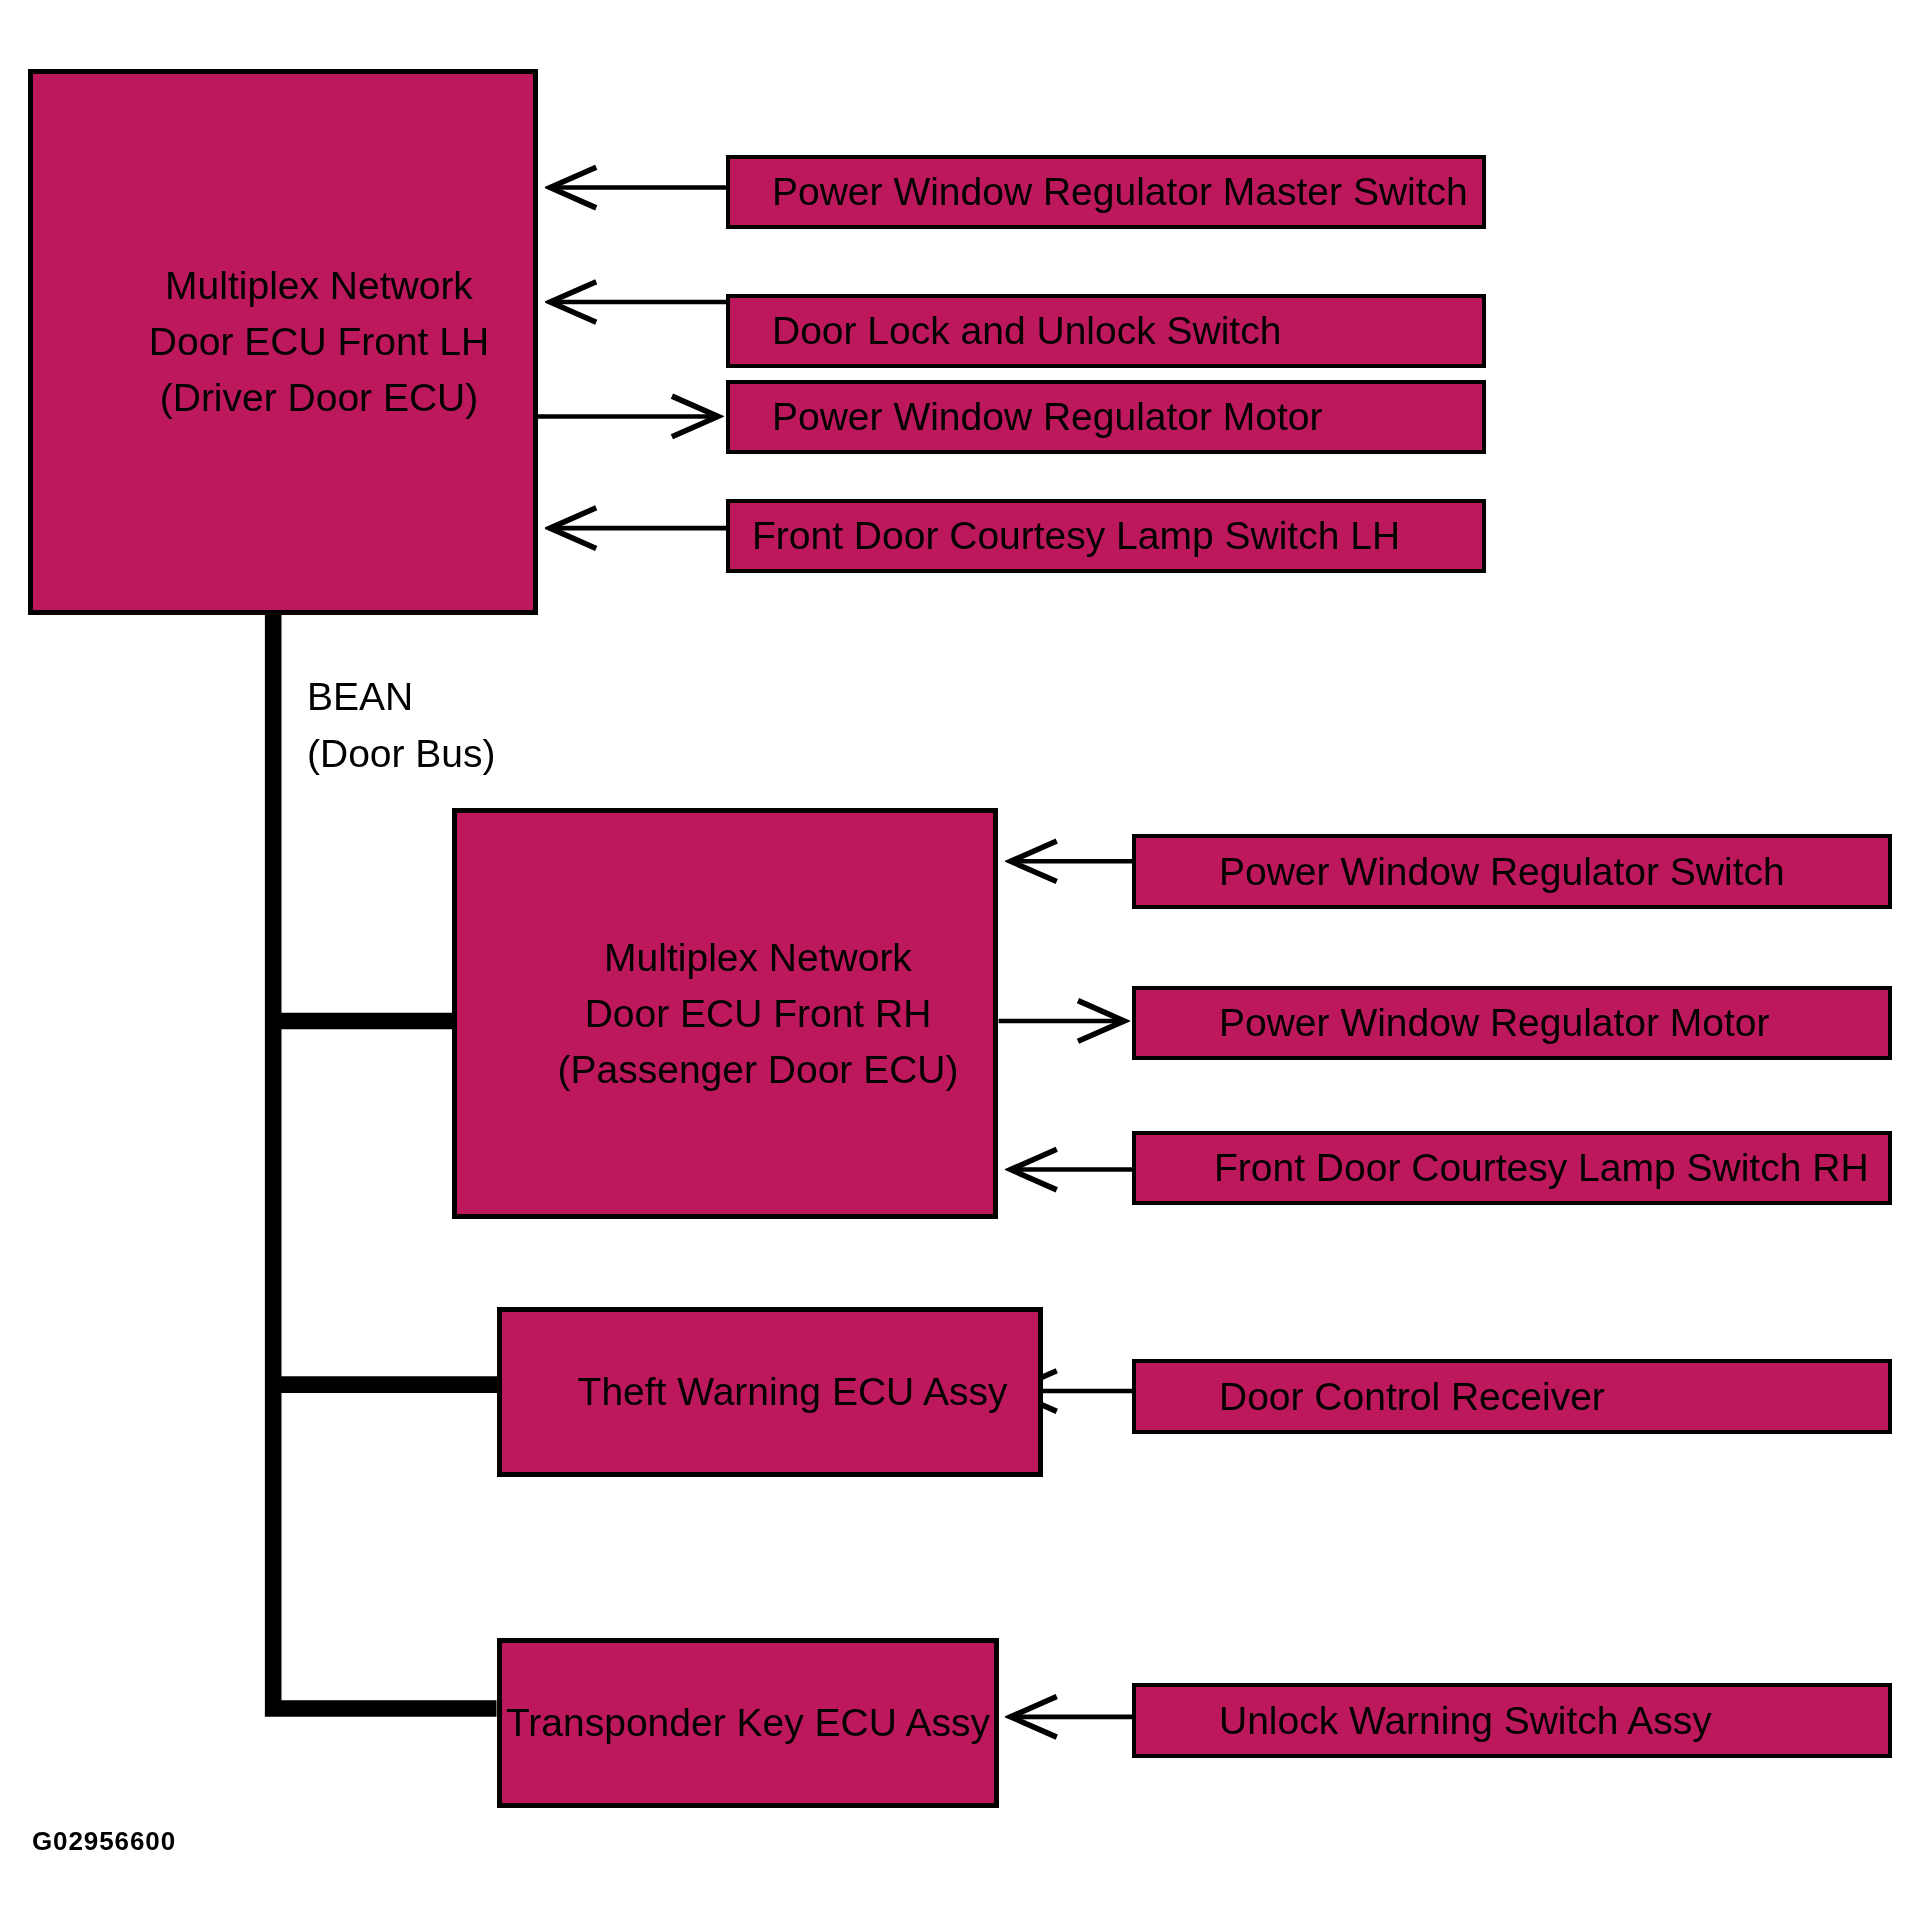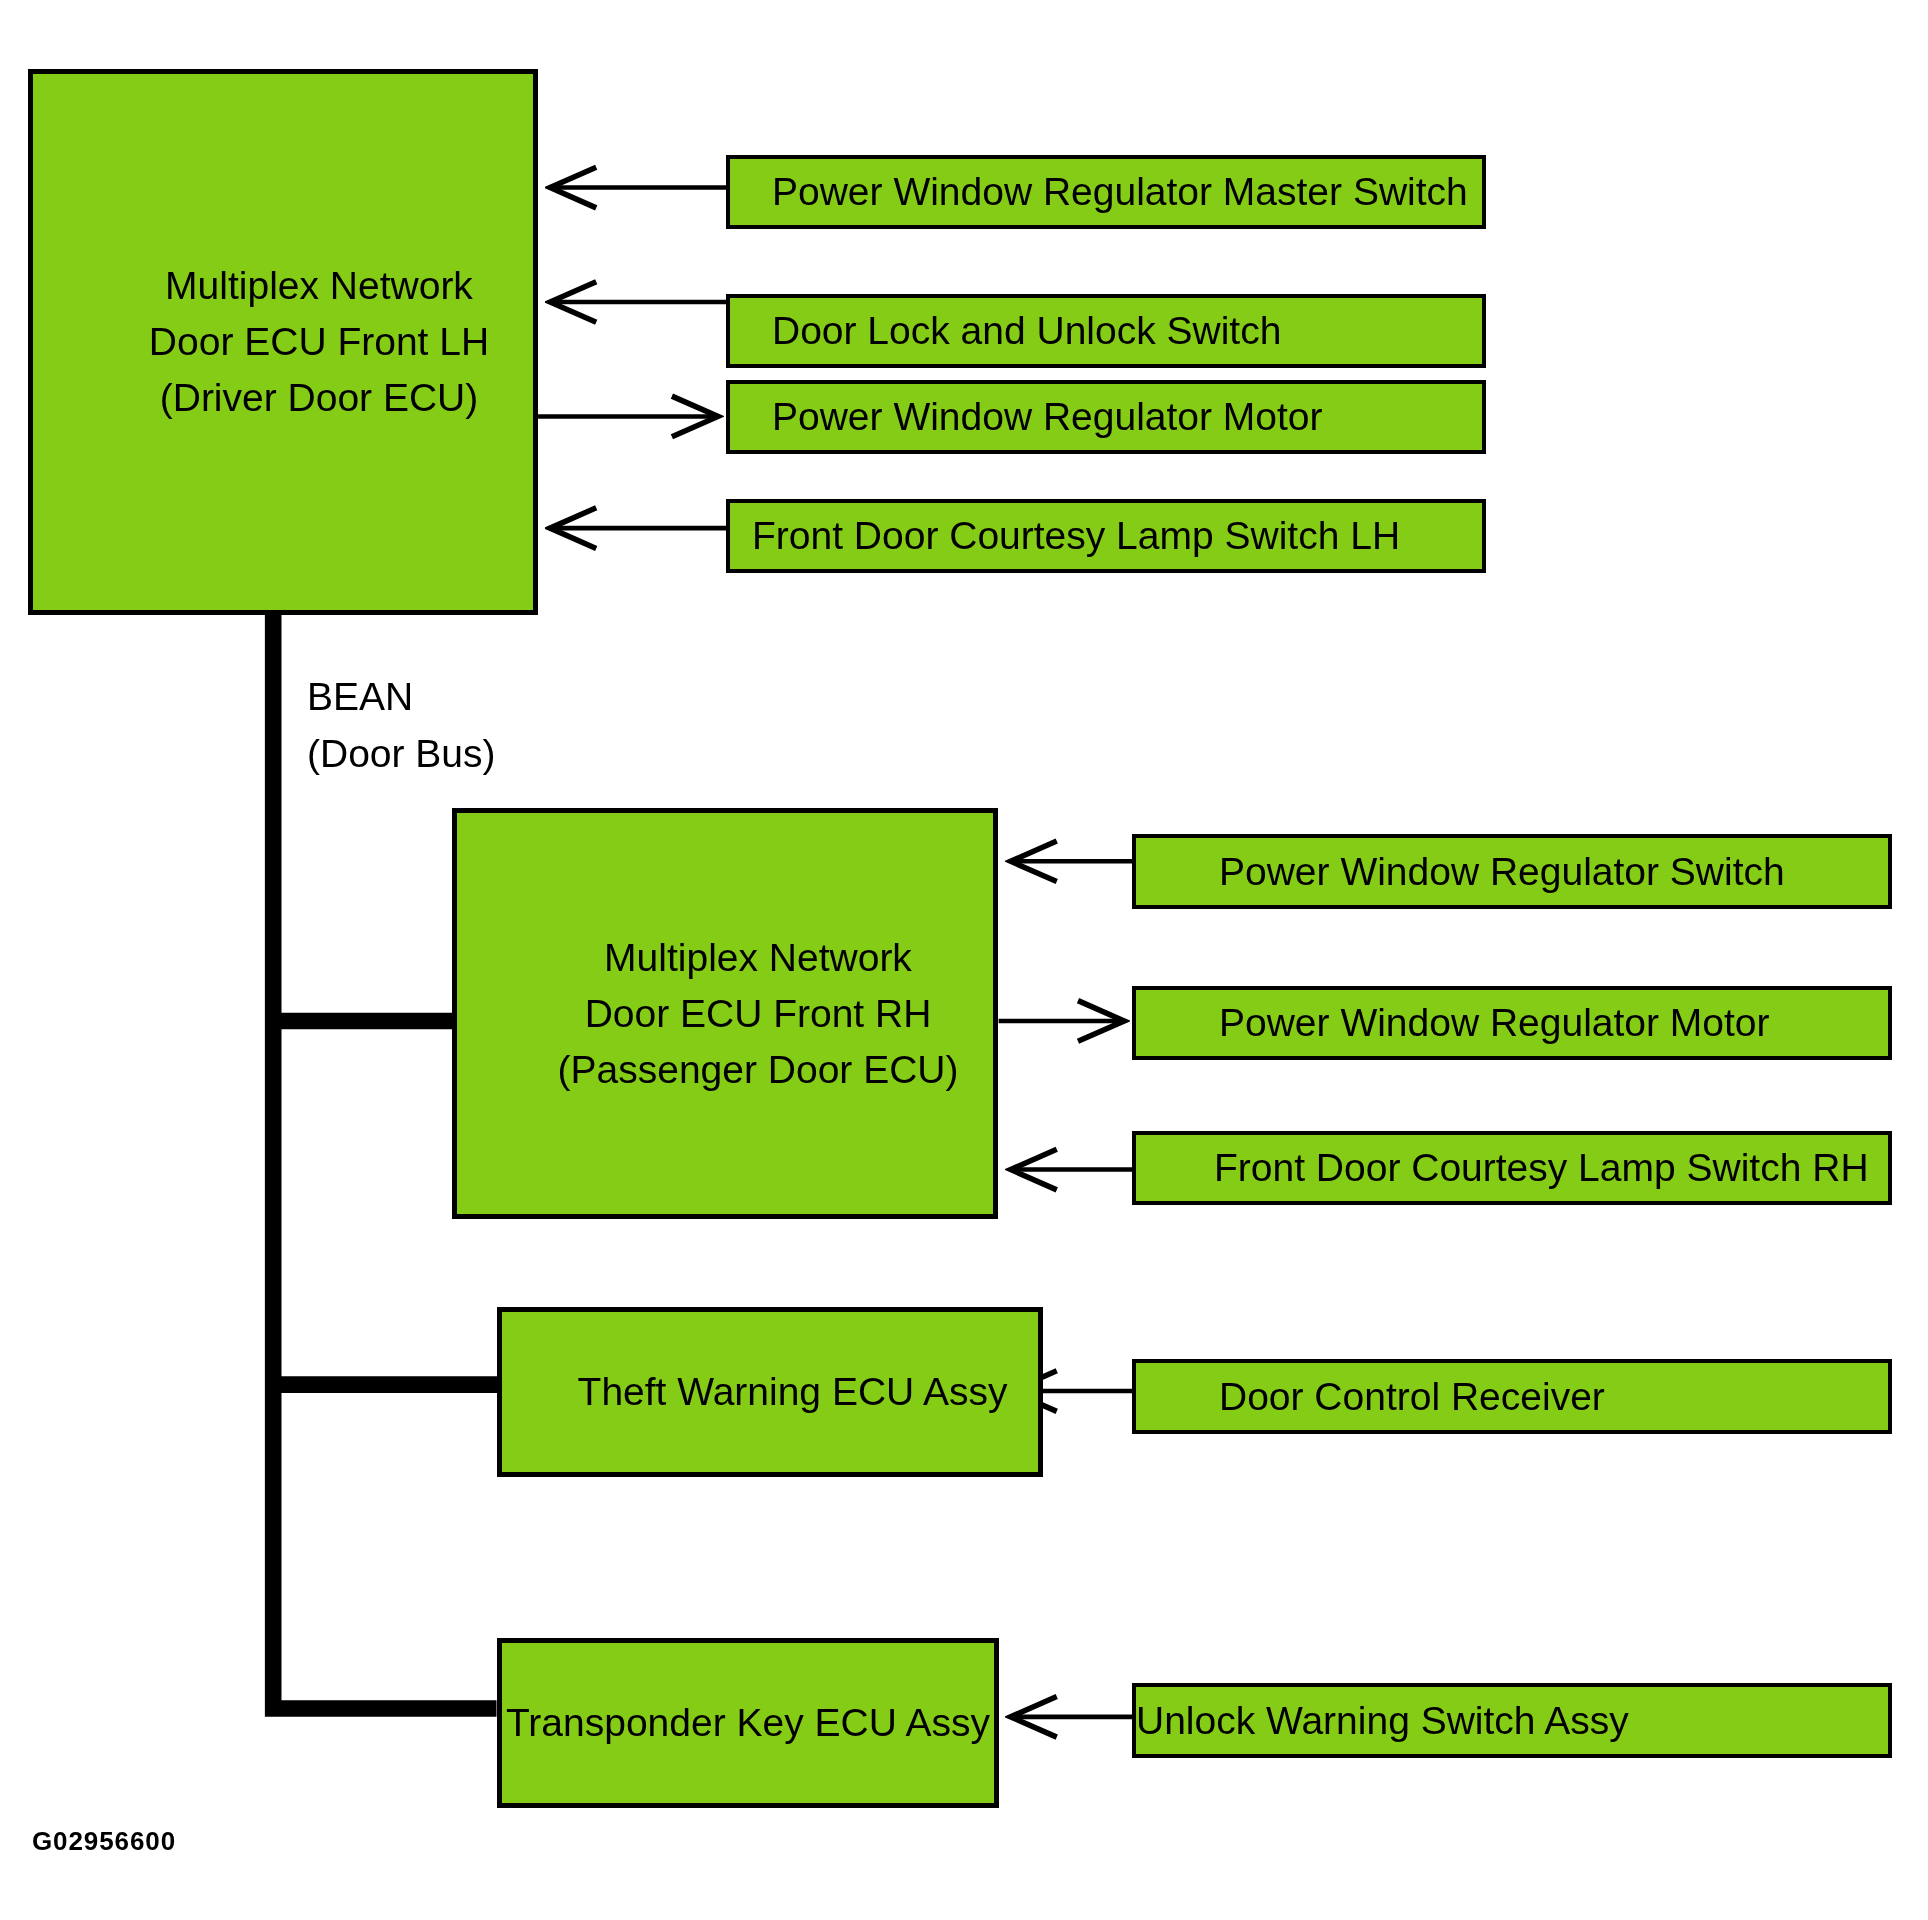--- a/index.html
+++ b/index.html
@@ -12,21 +12,21 @@
     color: #000000;
   }
   #wires {
     position: absolute;
     left: 0; top: 0;
     width: 1928px; height: 1921px;
   }
   .box {
     position: absolute;
     box-sizing: border-box;
-    background: #84cc16;
+    background: #be185d;
     border: 4.6px solid #000000;
     display: flex;
     flex-direction: column;
     justify-content: center;
     font-size: 39px;
     line-height: 56px;
     white-space: nowrap;
     z-index: 2;
   }
   .box.big { border-width: 5.5px; text-align: center; }
@@ -54,21 +54,21 @@
   #door-lock-sw    { left: 726px;  top: 266px;  width: 760px; height: 74px;  padding-left: 42px; margin-top: 28px; }
   #pw-motor-lh     { left: 726px;  top: 380px;  width: 760px; height: 74px;  padding-left: 42px; }
   #courtesy-lh     { left: 726px;  top: 499px;  width: 760px; height: 74px;  padding-left: 22px; }
   #rh-ecu          { left: 452px;  top: 808px;  width: 546px; height: 411px; padding-left: 66px; }
   #pw-switch-rh    { left: 1132px; top: 834px;  width: 760px; height: 75px;  padding-left: 83px; }
   #pw-motor-rh     { left: 1132px; top: 986px; width: 760px; height: 74px;  padding-left: 83px; }
   #courtesy-rh     { left: 1132px; top: 1131px; width: 760px; height: 74px;  padding-left: 78px; }
   #theft-ecu       { left: 497px;  top: 1307px; width: 546px; height: 170px; padding-left: 45px; border-width: 5.5px; }
   #door-receiver   { left: 1132px; top: 1359px; width: 760px; height: 75px;  padding-left: 83px; }
   #transponder-ecu { left: 497px;  top: 1638px; width: 502px; height: 170px; border-width: 5.5px; }
-  #unlock-sw       { left: 1132px; top: 1683px; width: 760px; height: 75px;  }
+  #unlock-sw       { left: 1132px; top: 1683px; width: 760px; height: 75px;  padding-left: 83px; }
 </style>
 </head>
 <body>
 
 <div id="canvas">
 
   <svg id="wires" viewBox="0 0 2089 2081" xmlns="http://www.w3.org/2000/svg">
     <defs>
       <marker id="arrow" markerUnits="userSpaceOnUse" markerWidth="60" markerHeight="52" refX="54" refY="26" orient="auto">
         <path d="M4 4 L54 26 L4 48" fill="none" stroke="#000000" stroke-width="6"></path>

